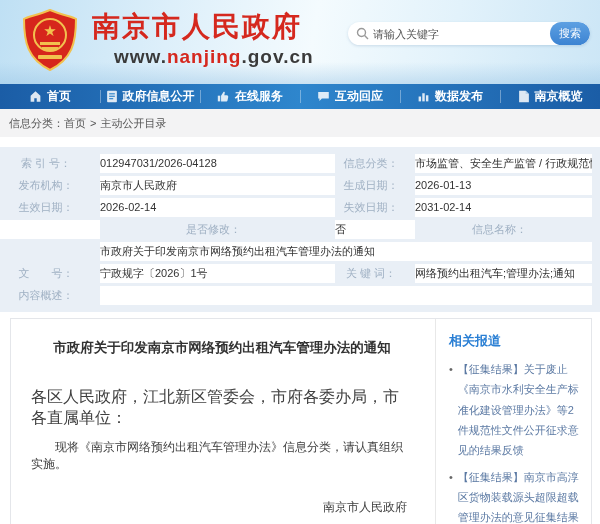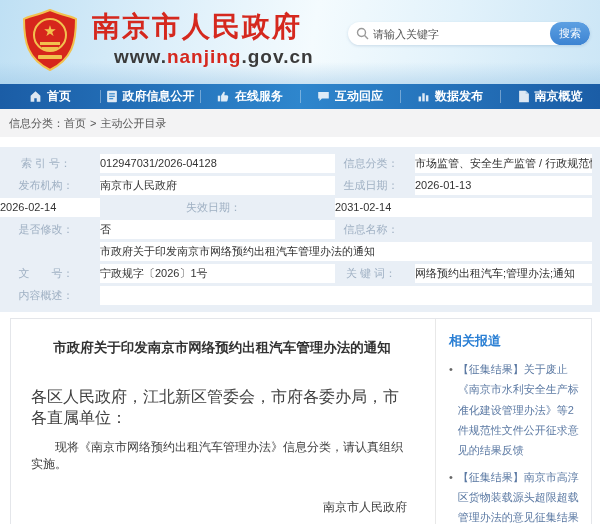--- a/index.html
+++ b/index.html
@@ -148,20 +148,21 @@
     <div class="meta-label">索 引 号：</div>
     <div class="meta-value">012947031/2026-04128</div>
     <div class="meta-label">信息分类：</div>
     <div class="meta-value">市场监管、安全生产监管 / 行政规范性文件 / 通知</div>
 
     <div class="meta-label">发布机构：</div>
     <div class="meta-value">南京市人民政府</div>
     <div class="meta-label">生成日期：</div>
     <div class="meta-value">2026-01-13</div>
 
+    <div class="meta-label">生效日期：</div>
     <div class="meta-value">2026-02-14</div>
     <div class="meta-label">失效日期：</div>
     <div class="meta-value">2031-02-14</div>
 
     <div class="meta-value"></div>
     <div class="meta-label">是否修改：</div>
     <div class="meta-value">否</div>
 
     <div class="meta-label">信息名称：</div>
     <div class="meta-value span">市政府关于印发南京市网络预约出租汽车管理办法的通知</div>

